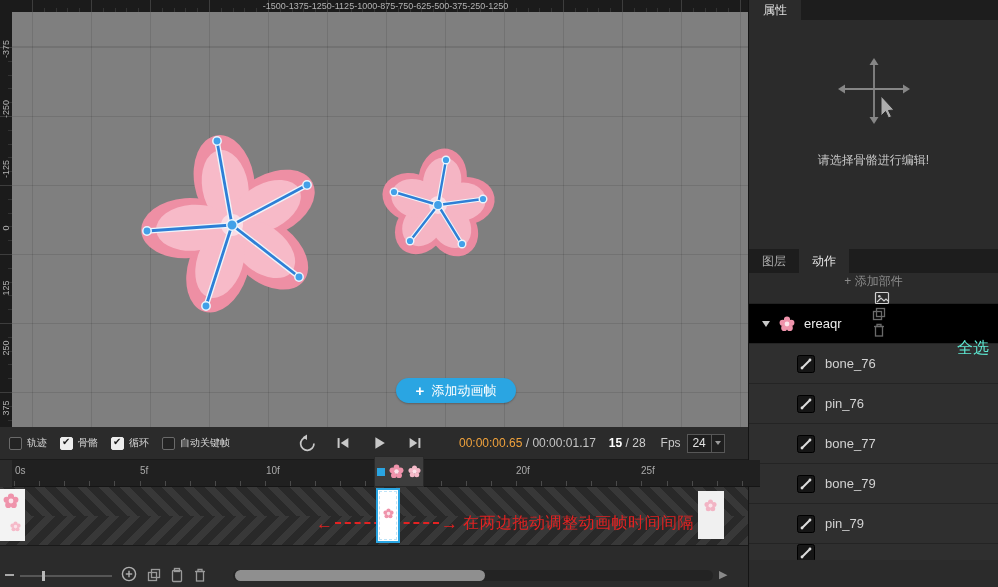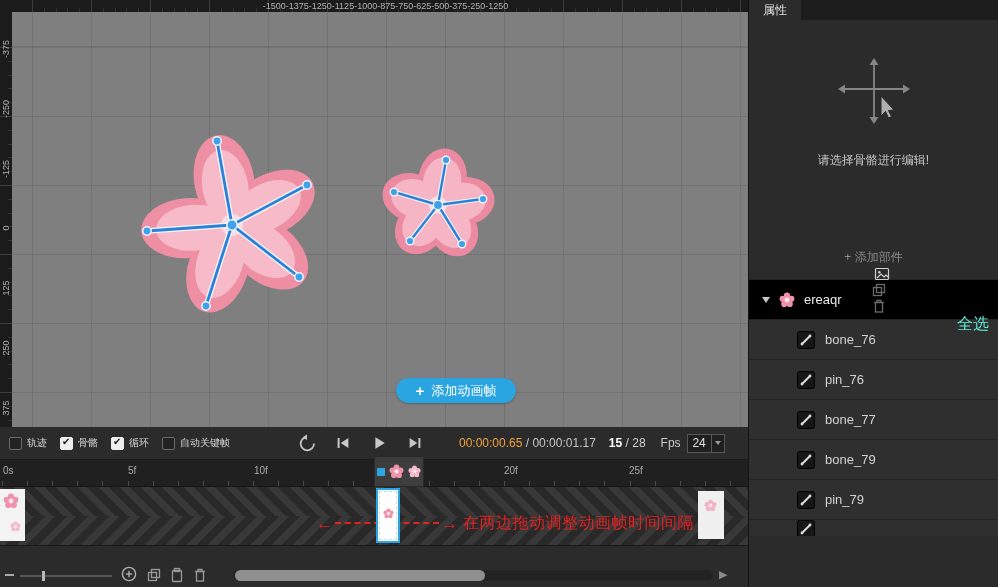--- a/index.html
+++ b/index.html
@@ -62,21 +62,21 @@
   .frame-disp .fsep,.frame-disp .ftot{color:#cfcfcf;}
   .fps-label{margin-left:15px;color:#c9c9c9;font-size:12px;}
   .fps-box{margin-left:6px;width:38px;height:19px;background:#1f1f1f;border:1px solid #575757;
     display:flex;align-items:stretch;font-size:12px;color:#e2e2e2;cursor:pointer;box-sizing:border-box;}
   .fps-val{flex:1;display:flex;align-items:center;justify-content:center;}
   .fps-arrow{width:12px;border-left:1px solid #575757;display:flex;align-items:center;justify-content:center;}
   .fps-arrow i{width:0;height:0;border-left:3.5px solid transparent;border-right:3.5px solid transparent;
     border-top:4px solid #9a9a9a;}
 
   
-  .tl-ruler{position:absolute;left:0;top:460px;width:748px;height:27px;background:#202020;z-index:1;
+  .tl-ruler{position:absolute;left:12px;top:460px;width:748px;height:27px;background:#202020;z-index:1;
     border-bottom:1px solid #151515;box-sizing:border-box;
     background-image:repeating-linear-gradient(90deg,#4a4a4a 0 1px,transparent 1px 25.1px);
     background-size:100% 5px;background-position:2px 100%;background-repeat:no-repeat;padding-left:15px;}
   .tl-ruler span{position:absolute;top:5px;font-size:10px;color:#a9a9a9;}
 
   .tl-popup{position:absolute;left:374px;top:456px;width:50px;height:31px;background:#3d3d3d;
     border:1px solid #292929;box-sizing:border-box;z-index:8;display:flex;align-items:center;
     justify-content:center;gap:4px;}
   .tl-popup .bluesq{width:8px;height:8px;background:#2aa5e2;}
 
@@ -483,20 +483,24 @@
         </g>
         <polygon points="45,0 40.5,7 49.5,7" fill="#909090"></polygon>
         <polygon points="9,31 16,26.5 16,35.5" fill="#909090"></polygon>
         <polygon points="81,31 74,26.5 74,35.5" fill="#909090"></polygon>
         <polygon points="45,66 40.5,59 49.5,59" fill="#909090"></polygon>
         <polygon points="52,38 52,58 56.5,53.5 59.5,60 62.5,58.5 59.5,52.5 65,52" fill="#bdbdbd" stroke="#2b2b2b" stroke-width="1"></polygon>
       </svg>
       <div class="hint">请选择骨骼进行编辑!</div>
     </div>
 
+    <div class="sp-tabs">
+      <div class="sp-tab">图层</div>
+      <div class="sp-tab active">动作</div>
+    </div>
 
     <div class="sp-toolbar">
       <span class="add-part"><span>+</span> <span>添加部件</span></span>
       <span class="tb-ic first">
         <svg width="16" height="16" viewBox="0 0 16 16">
           <rect x="1.5" y="2.5" width="13" height="11" rx="1" fill="none" stroke="#cfcfcf" stroke-width="1.2"></rect>
           <circle cx="5.3" cy="6.3" r="1.3" fill="#cfcfcf"></circle>
           <polyline points="3,12 7,8 10,11 12,9 14,11" fill="none" stroke="#cfcfcf" stroke-width="1.2"></polyline>
         </svg>
       </span>

